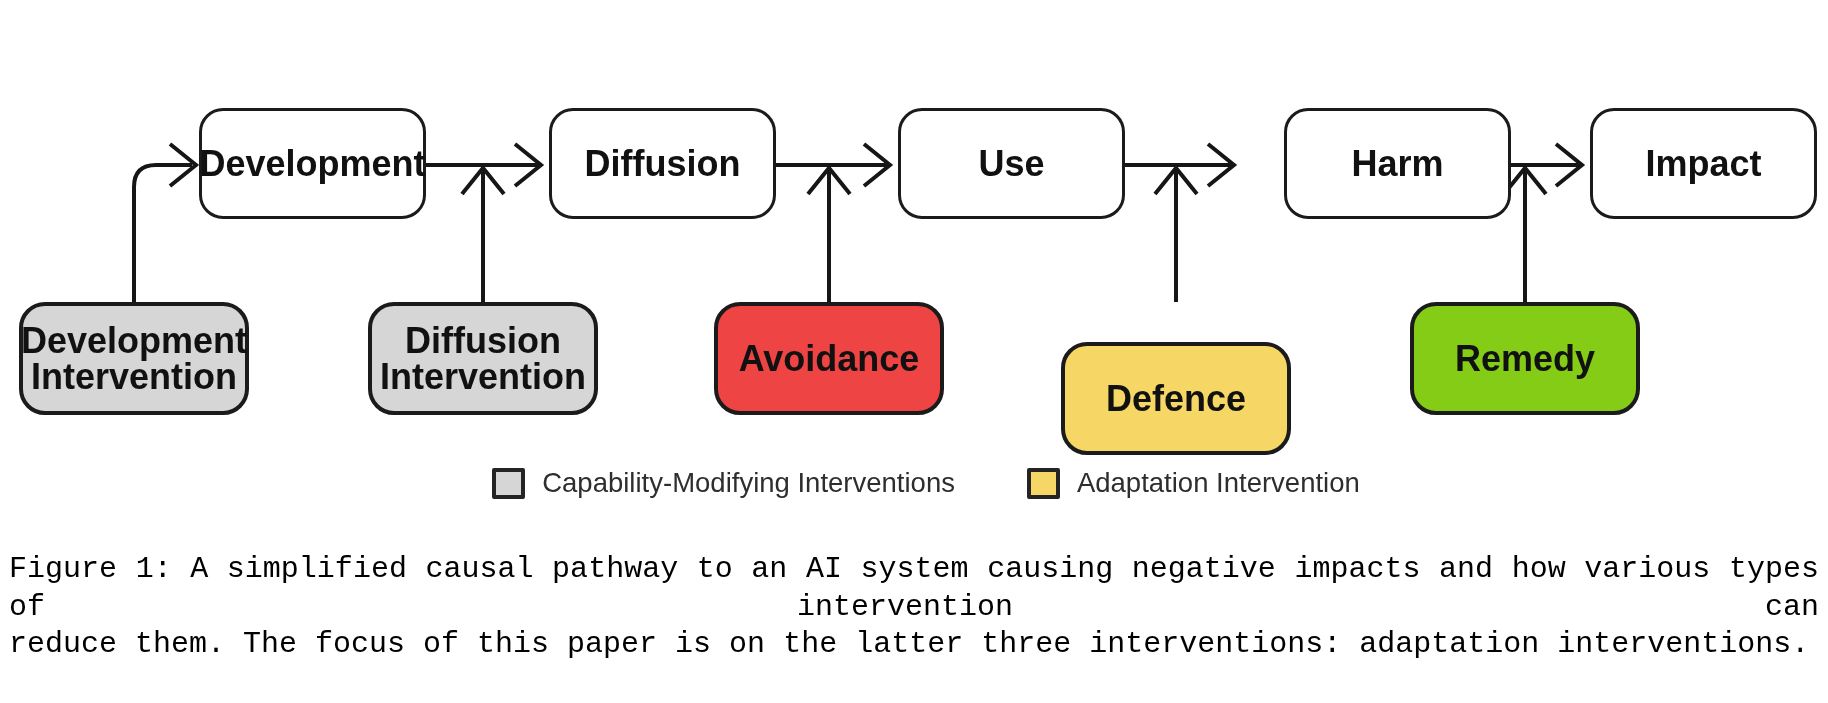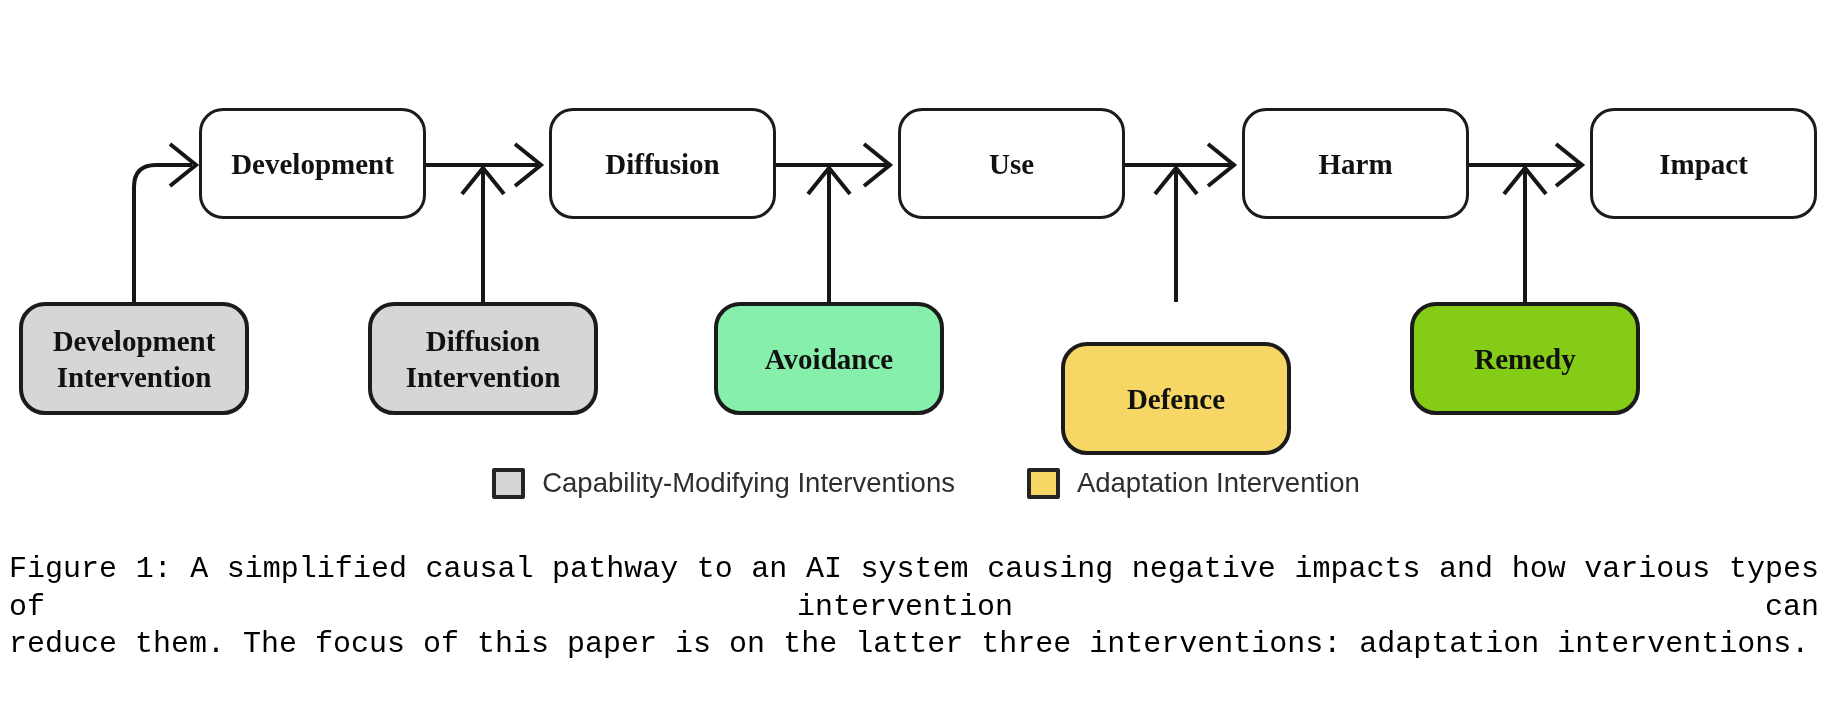--- a/index.html
+++ b/index.html
@@ -36,23 +36,23 @@
   .iv {
     top: 302px;
     width: 230px;
     height: 113px;
     border-radius: 26px;
     border-width: 4px;
   }
   .iv.capability { background: #d6d6d6; }
   .iv.adaptation { background: #f6d664; }
   .box-label {
-    font-family: Liberation Serif, serif;
+    font-family: Liberation Sans, sans-serif;
     font-weight: 700;
-    font-size: 29px;
+    font-size: 36px;
     line-height: 36px;
     color: #111111;
     white-space: nowrap;
   }
   .legend {
     position: absolute;
     top: 467px;
     left: 0;
     width: 1828px;
     display: flex;
@@ -132,36 +132,36 @@
 
   <div class="box stage" style="left:199px">
     <span class="box-label">Development</span>
   </div>
   <div class="box stage" style="left:549px">
     <span class="box-label">Diffusion</span>
   </div>
   <div class="box stage" style="left:898px">
     <span class="box-label">Use</span>
   </div>
-  <div class="box stage" style="left:1242px">
+  <div class="box stage" style="left:1284px">
     <span class="box-label">Harm</span>
   </div>
   <div class="box stage" style="left:1590px">
     <span class="box-label">Impact</span>
   </div>
 
   <div class="box iv capability" style="left: 19px; background: rgb(214, 214, 214);">
     <span class="box-label">Development</span>
     <span class="box-label">Intervention</span>
   </div>
   <div class="box iv capability" style="left: 368px; background: rgb(214, 214, 214);">
     <span class="box-label">Diffusion</span>
     <span class="box-label">Intervention</span>
   </div>
-  <div class="box iv adaptation" style="left: 714px; background: #86efac;">
+  <div class="box iv adaptation" style="left: 714px; background: #ef4444;">
     <span class="box-label">Avoidance</span>
   </div>
   <div class="box iv adaptation" style="left: 1061px; background: rgb(246, 214, 100); margin-top: 40px;">
     <span class="box-label">Defence</span>
   </div>
   <div class="box iv adaptation" style="left: 1410px; background: #84cc16;">
     <span class="box-label">Remedy</span>
   </div>
 
   <div class="legend">

